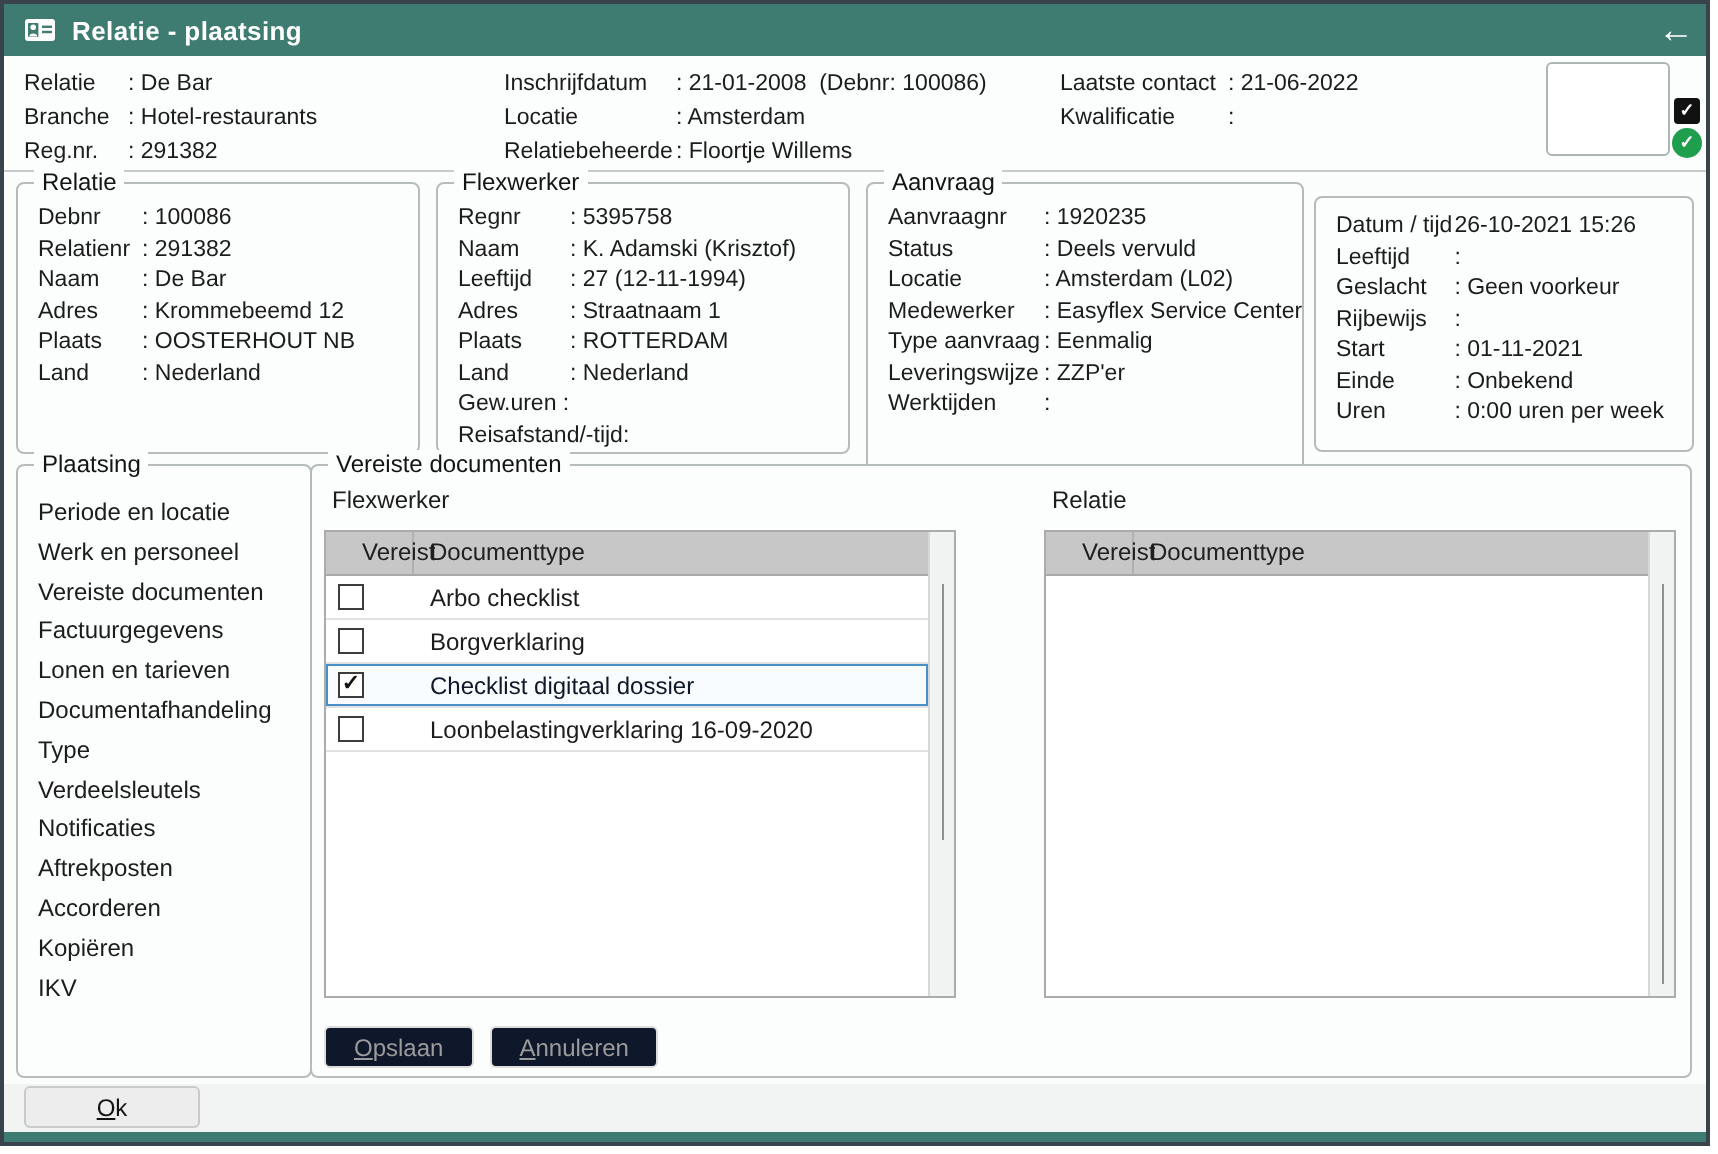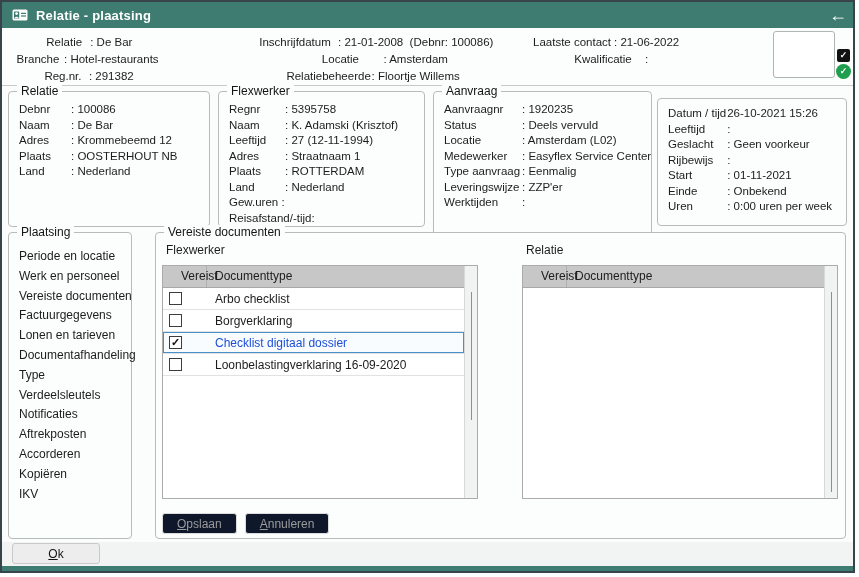--- a/index.html
+++ b/index.html
@@ -24,21 +24,21 @@
   }
   .ticon { display:flex; align-items:center; }
   .ttitle { font-weight:bold; font-size:13px; margin-left:8px; letter-spacing:0.2px; }
   .back { margin-left:auto; font-size:18px; font-weight:bold; line-height:1; cursor:default; }
   
   .header {
     position:absolute; left:0; top:26px; width:855px; height:58px;
     background:#FCFDFD;
     border-bottom:1px solid #C6CACA;
   }
-  .hcol { position:absolute; top:6px;text-align:center; }
+  .hcol { position:absolute; top:6px; }
   .hcol .irow { line-height:17px; }
   .hcol1 { left:10px; }
   .hcol2 { left:250px; }
   .hcol3 { left:528px; }
   .irow { white-space:pre; }
   .lbl { display:inline-block; vertical-align:top; }
   .hcol .irow, .gbody .irow { font-size:11.5px; }
   .w52 { width:52px; } .w56 { width:56px; } .w78 { width:78px; }
   .w84 { width:84px; } .w86 { width:86px; }
   .hbox {
@@ -68,21 +68,21 @@
     background:#FCFDFD; padding:0 4px;
     font-size:12px; color:#141414; line-height:14px;
   }
   .gbody { padding:10px 0 0 10px; }
   .gbody .irow { line-height:15.5px; }
   .box-relatie    { left:6px;   top:5px;  width:202px; height:136px; }
   .box-flexwerker { left:216px; top:5px;  width:207px; height:136px; }
   .box-aanvraag   { left:431px; top:5px;  width:219px; height:159px; }
   .box-aanvraag2  { left:655px; top:12px; width:190px; height:128px; }
   .box-aanvraag2 .gbody { padding-top:7px; }
-  .box-plaatsing  { left:6px;   top:146px; width:124px; height:307px; }
+  .box-plaatsing  { left:6px;   top:146px; width:148px; height:307px; }
   .box-vereiste   { left:153px; top:146px; width:691px; height:307px; }
   
   .menu { padding:14px 0 0 10px; }
   .menu-item { line-height:19.8px; height:19.8px; cursor:default; white-space:nowrap; }
   
   .tbl-label { position:absolute; top:10px; font-size:12px; }
   .tbl-label-left  { left:10px; }
   .tbl-label-right { left:370px; }
   .tbl {
     position:absolute; top:32px; width:316px; height:234px;
@@ -105,21 +105,21 @@
   .cell-check { width:44px; padding-left:6px; display:flex; }
   .cb {
     width:13px; height:13px; border:1px solid #3C3C3C; background:#fff;
     display:flex; align-items:center; justify-content:center;
     font-size:11px; font-weight:bold; color:#111;
   }
   .cb .tick { display:none; line-height:1; }
   .cb.checked .tick { display:block; }
   .cell-doc { padding-left:8px; white-space:nowrap; }
   .tbl-row.selected { box-shadow: inset 0 0 0 1px var(--selection, #4A90C8); background:#F8FCFE; }
-  .tbl-row.selected .cell-doc { color:#1d4ed8; }
+  .tbl-row.selected .cell-doc { color:#0f172a; }
   .scrollbar {
     position:absolute; top:0; right:0; width:13px; bottom:0;
     background:#F1F2F2; border-left:1px solid #D8D8D8;
   }
   .sb-thumb { position:absolute; left:6px; width:1px; background:#8F8F8F; }
   .sb-thumb-left  { top:26px; height:128px; }
   .sb-thumb-right { top:26px; height:200px; }
   
   .doc-buttons { position:absolute; left:6px; top:280px; display:flex; gap:8px; }
   .btn {
@@ -177,20 +177,21 @@
     <span class="greencheck">✓</span>
   </div>
 
   <div class="main">
     <div class="footer-band"></div>
 
     <div class="gbox box-relatie">
       <span class="legend">Relatie</span>
       <div class="gbody">
         <div class="irow"><span class="lbl w52">Debnr</span><span>: 100086</span></div>
+        <div class="irow"><span class="lbl w52">Relatienr</span><span>: 291382</span></div>
         <div class="irow"><span class="lbl w52">Naam</span><span>: De Bar</span></div>
         <div class="irow"><span class="lbl w52">Adres</span><span>: Krommebeemd 12</span></div>
         <div class="irow"><span class="lbl w52">Plaats</span><span>: OOSTERHOUT NB</span></div>
         <div class="irow"><span class="lbl w52">Land</span><span>: Nederland</span></div>
       </div>
     </div>
 
     <div class="gbox box-flexwerker">
       <span class="legend">Flexwerker</span>
       <div class="gbody">

